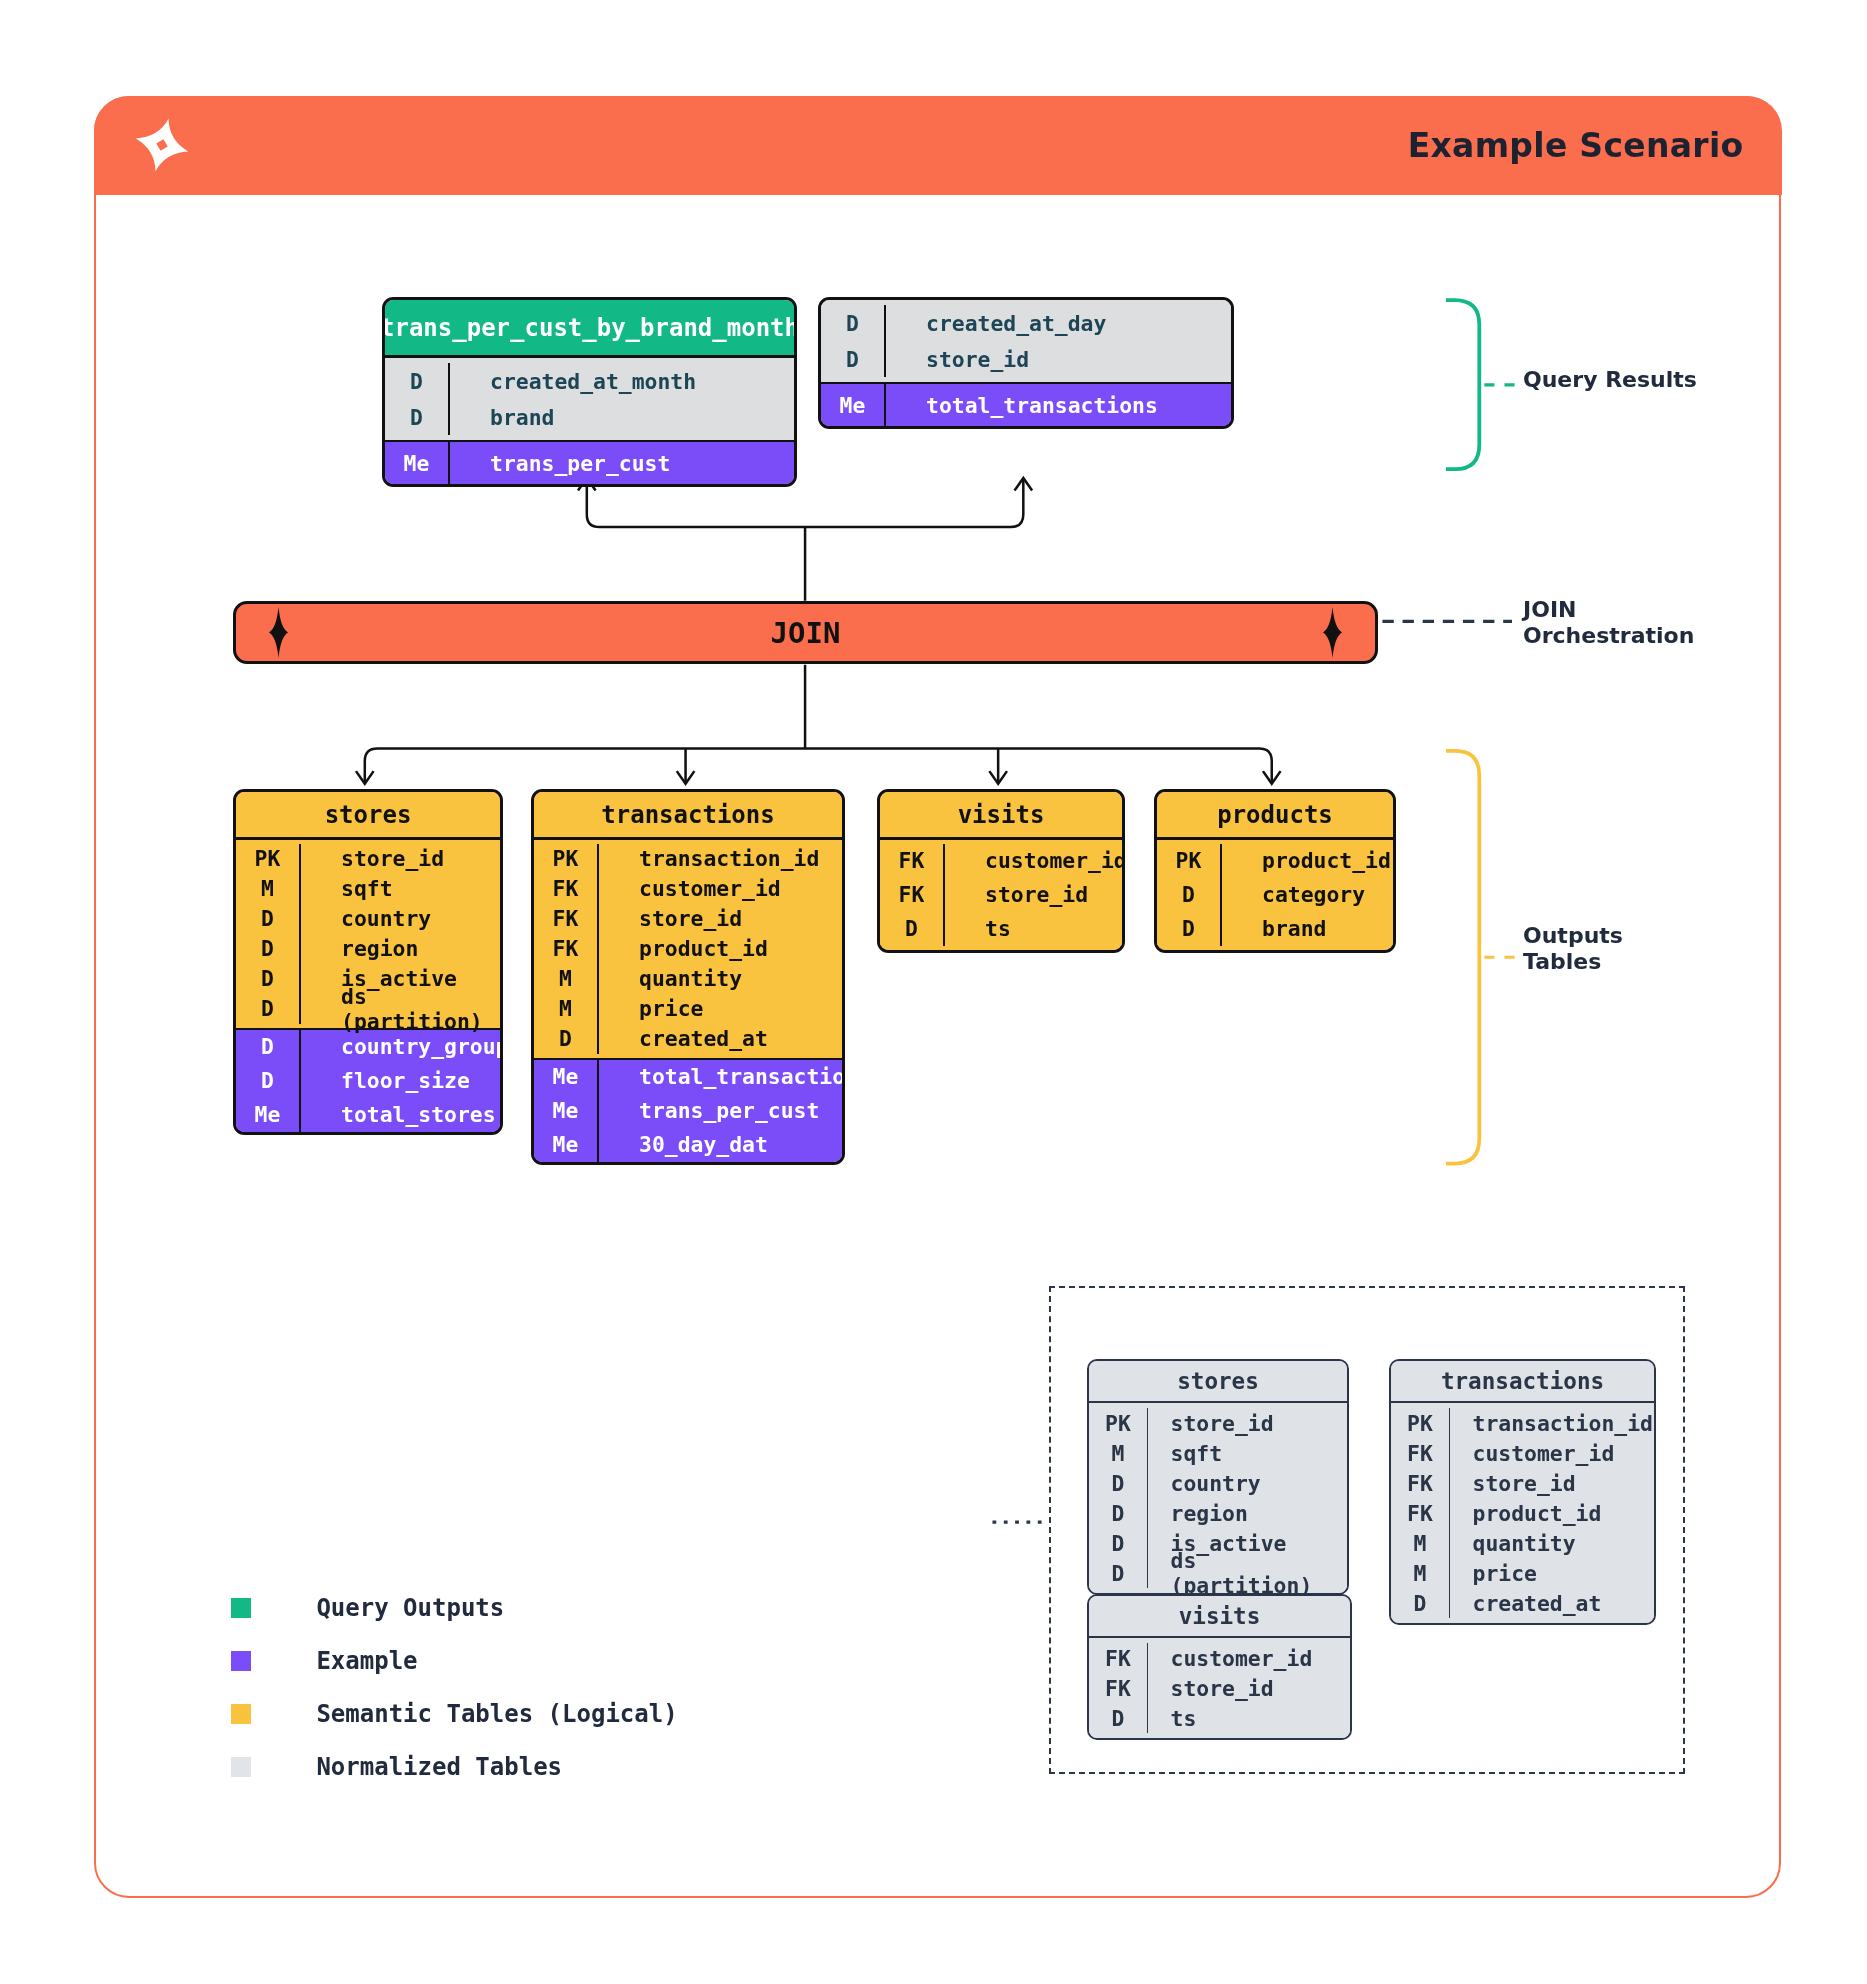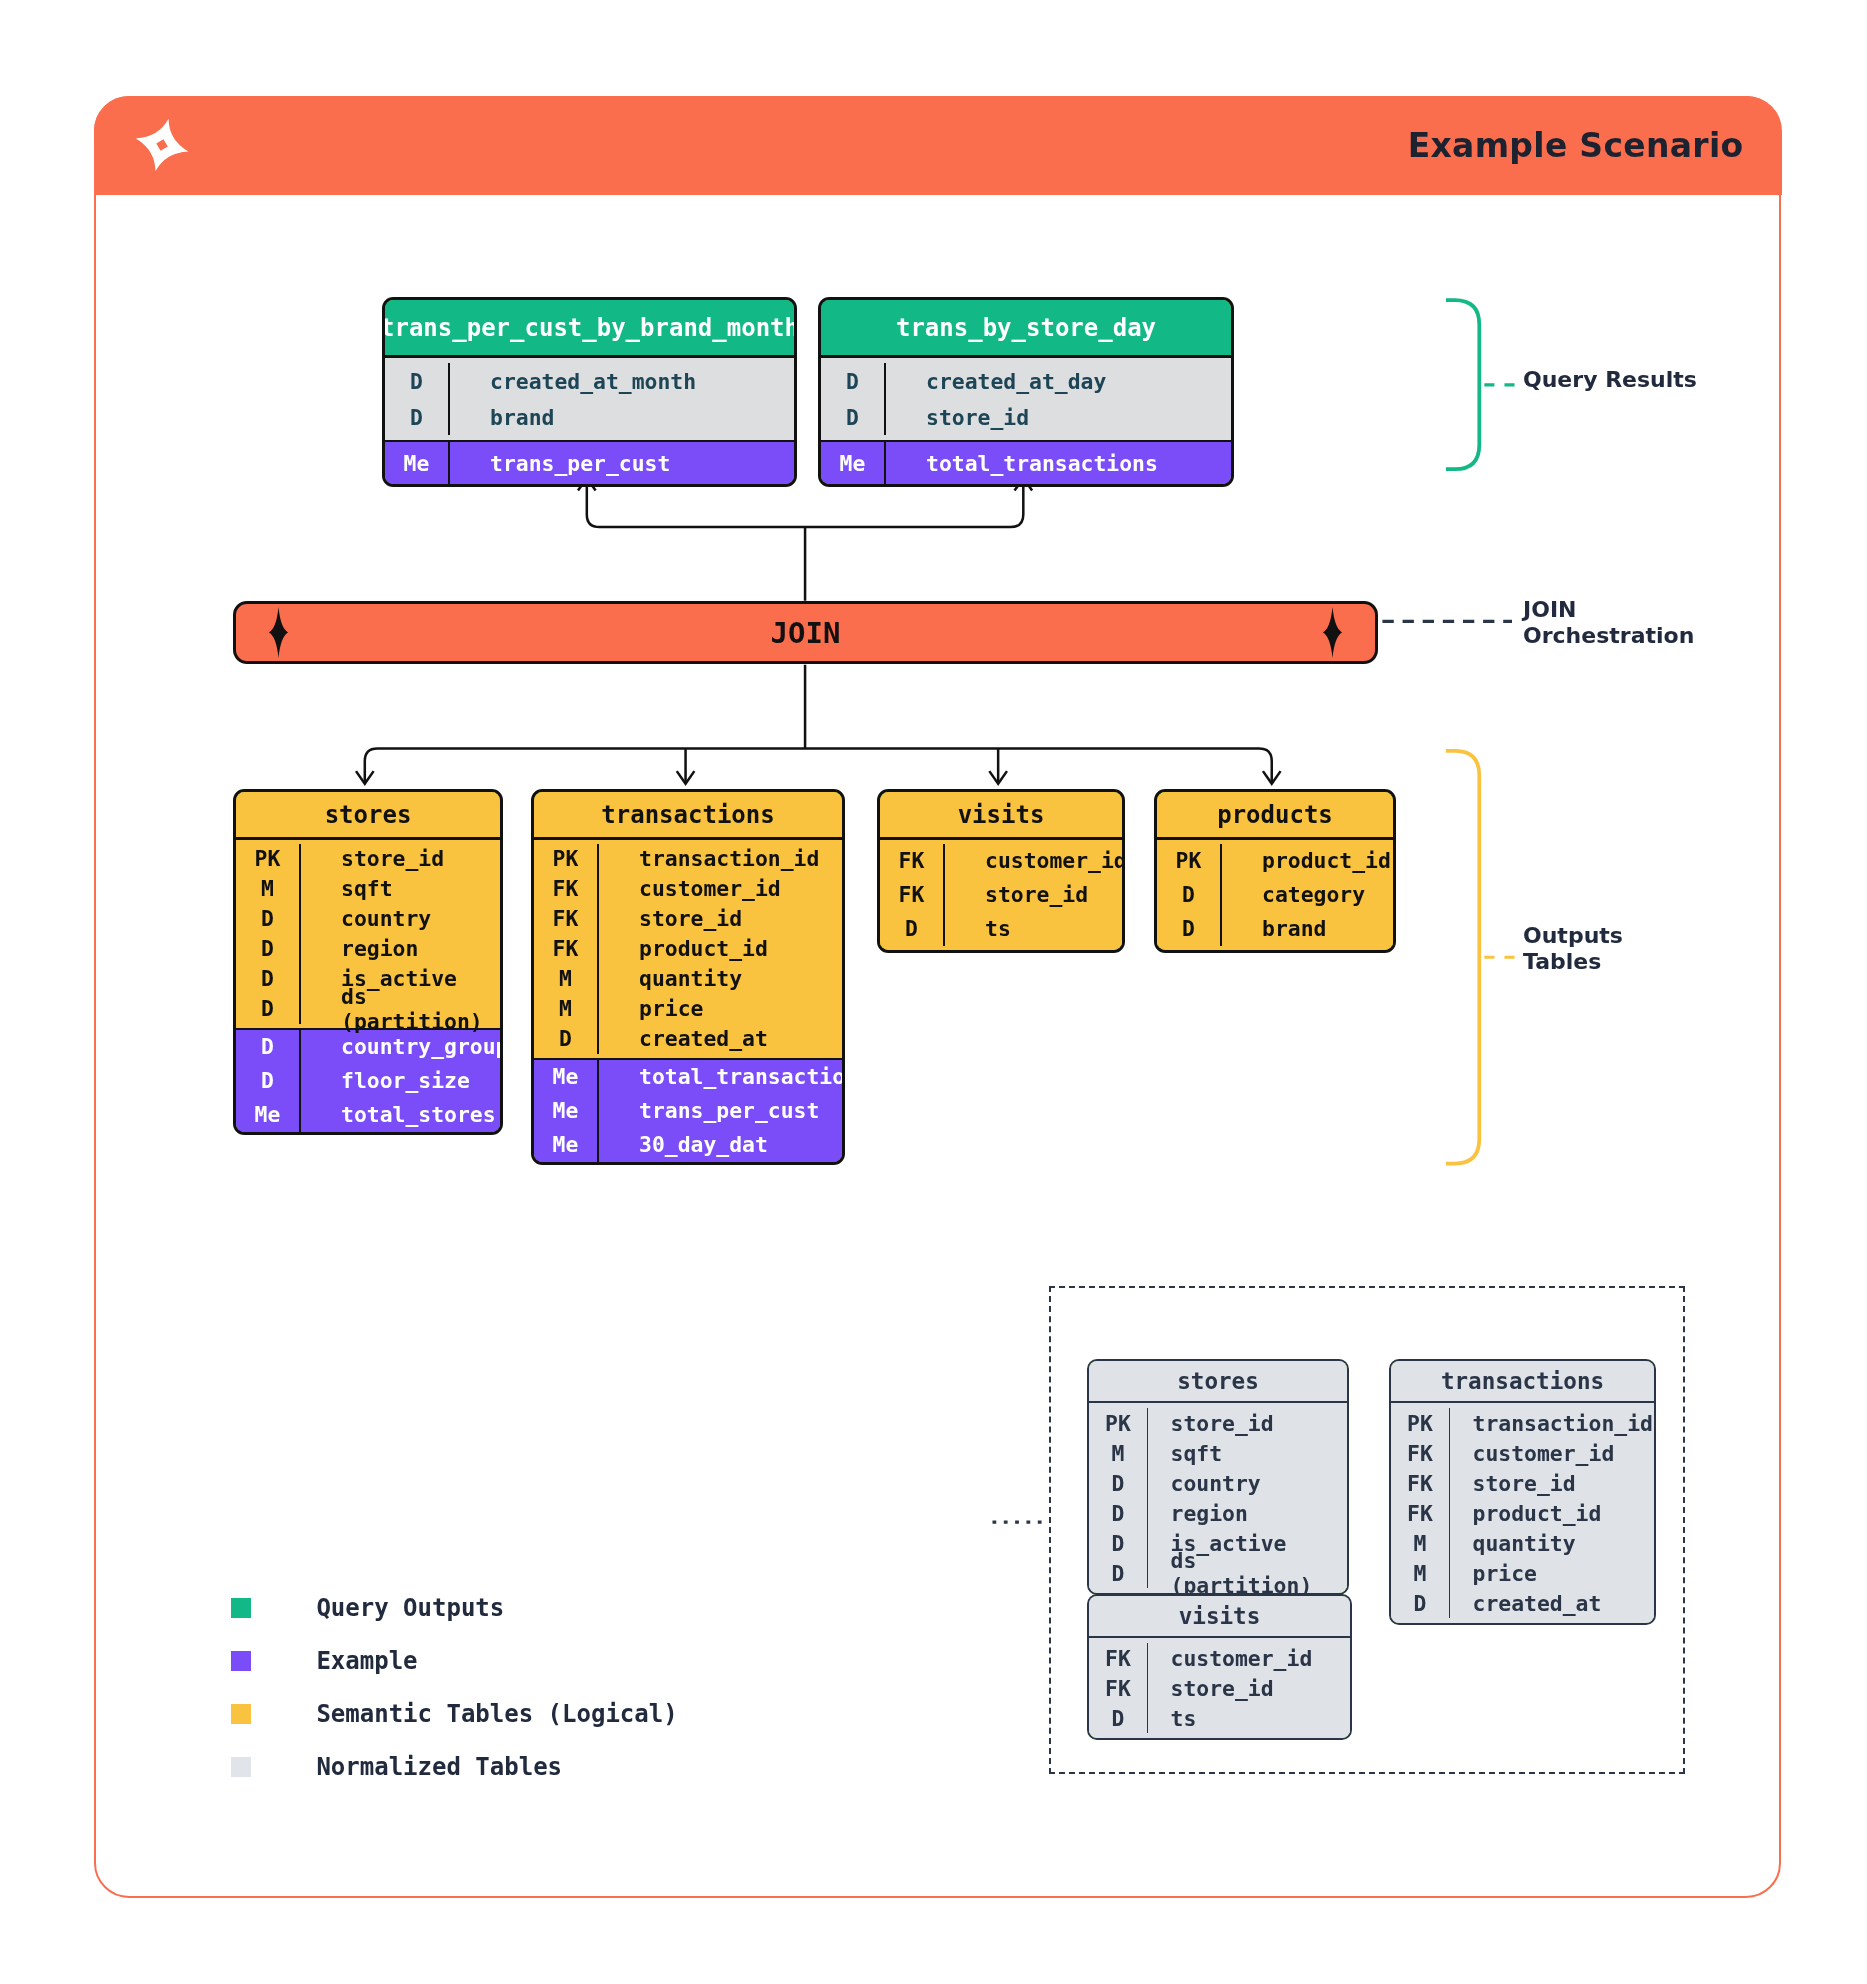--- a/index.html
+++ b/index.html
@@ -13,21 +13,21 @@
         border-radius:35px 35px 0 0;display:flex;align-items:center;justify-content:space-between;
         padding:0 38px;box-sizing:border-box;z-index:2;}
   .brand{width:54px;height:54px;margin-left:3.8px;}
   .card-title{font-size:33px;font-weight:bold;color:#1d2230;letter-spacing:0.3px;}
 
   
   #wires{position:absolute;left:0;top:0;z-index:5;pointer-events:none;}
 
   
   .tbl{position:absolute;border:3.1px solid #111111;border-radius:11.3px;overflow:hidden;
-       background:#84cc16;font-family:"DejaVu Sans Mono",monospace;font-weight:bold;z-index:10;}
+       background:#f0abfc;font-family:"DejaVu Sans Mono",monospace;font-weight:bold;z-index:10;}
   .t-head{display:flex;align-items:center;justify-content:center;font-size:24px;}
   .row{display:flex;align-items:stretch;}
   .row .k{flex:0 0 63px;display:flex;align-items:center;justify-content:center;font-size:21.4px;}
   .row .v{flex:1;display:flex;align-items:center;padding-left:40px;font-size:21.4px;}
   .t-fields .row .k,.t-metrics .row .k{border-right:2.5px solid #111111;}
   .t-metrics{border-top:2.5px solid #111111;}
 
   
   .v-green .t-head{height:55px;background:#12b886;color:#ffffff;border-bottom:3.1px solid #111111;}
   .v-green .t-fields{padding:5px 0;background:#dcdee0;}
@@ -144,21 +144,20 @@
         </div>
       </div>
       <div class="t-metrics">
         <div class="row">
           <span class="k">Me</span>
           <span class="v">trans_per_cust</span>
         </div>
       </div>
     </div>
   <div class="tbl v-green" id="t-qr-2">
-      <div class="t-head">trans_by_store_day</div>
       <div class="t-fields">
         <div class="row">
           <span class="k">D</span>
           <span class="v">created_at_day</span>
         </div>
         <div class="row">
           <span class="k">D</span>
           <span class="v">store_id</span>
         </div>
       </div>

